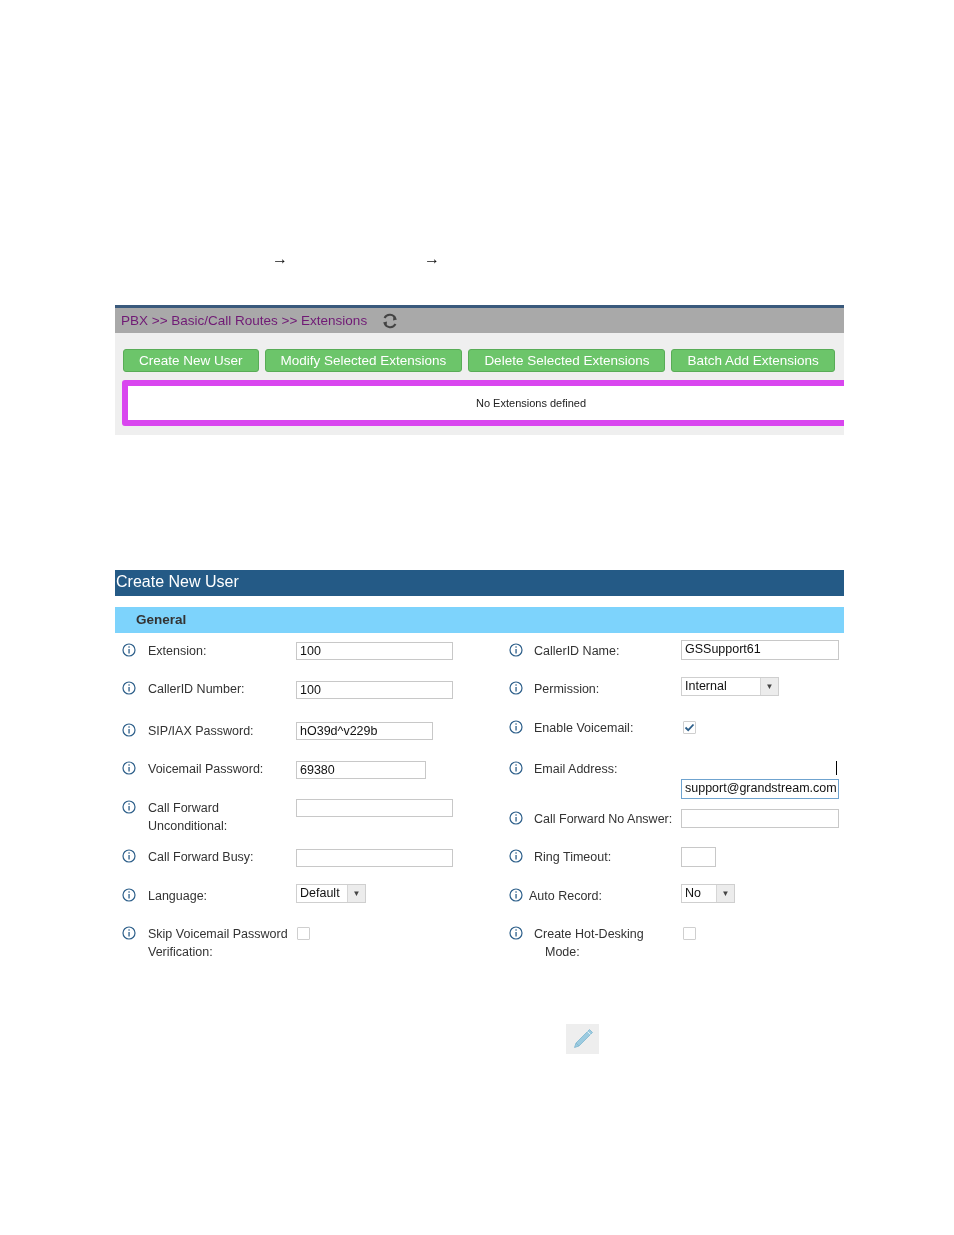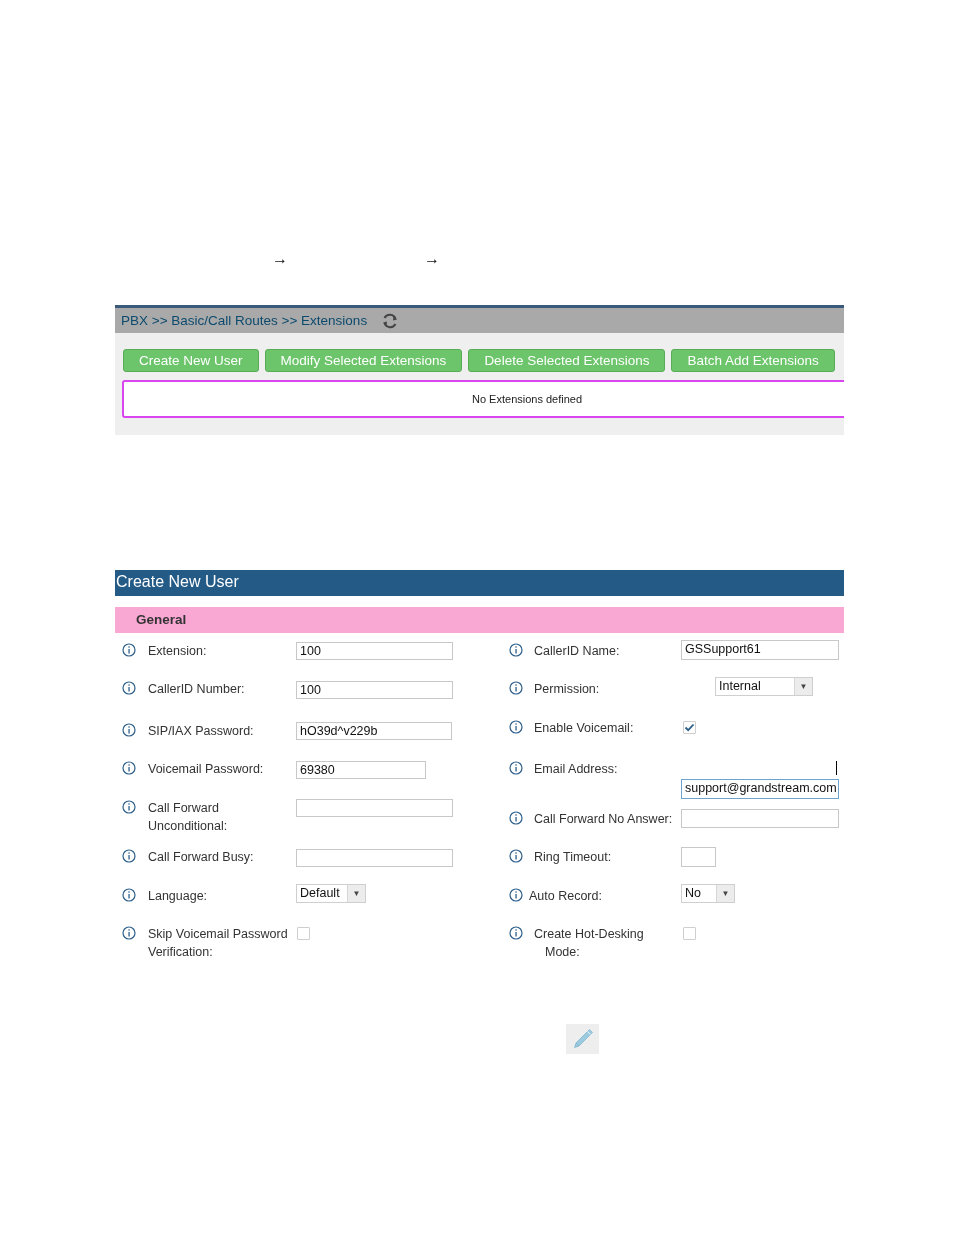--- a/index.html
+++ b/index.html
@@ -5,30 +5,30 @@
     html, body { margin: 0; padding: 0; background: #ffffff; }
     body { width: 954px; height: 1235px; position: relative; font-family: "Liberation Sans", sans-serif; color: #333; }
 
     
     .nav-arrow { position: absolute; top: 249px; font-size: 16px; color: #111; line-height: 20px; }
 
     
     .ext-panel { position: absolute; left: 115px; top: 305px; width: 729px; height: 130px; background: #efefef; overflow: hidden; }
     .ext-topbar { height: 3px; background: #3a5a7c; }
     .ext-breadcrumb-bar { height: 25px; background: #a9a9a9; display: flex; align-items: center; padding-left: 6px; }
-    .ext-breadcrumb { color: #0c4a6e; font-size: 13.5px; }
+    .ext-breadcrumb { color: #701a75; font-size: 13.5px; }
     .refresh-icon { margin-left: 14px; width: 18px; height: 18px; display: inline-flex; }
     .ext-buttons { position: absolute; top: 44px; left: 8px; display: flex; gap: 6px; }
     .green-btn { background: #6cc56a; border: 1px solid #59ac57; border-radius: 3px; color: #fff; font-size: 13.5px; height: 21px; line-height: 21px; padding: 0 15px; white-space: nowrap; box-sizing: content-box; cursor: pointer; }
-    .ext-empty { position: absolute; left: 7px; top: 75px; width: 740px; height: 34px; background: #fff; border: 2px solid #d946ef; border-radius: 3px; }
+    .ext-empty { position: absolute; left: 7px; top: 75px; width: 740px; height: 34px; background: #fff; border: 6px solid #d946ef; border-radius: 3px; }
     .ext-empty-text { position: absolute; left: 348px; top: 11px; font-size: 11px; color: #222; }
 
     
     .dlg-title { position: absolute; left: 115px; top: 570px; width: 729px; height: 26px; background: #245a86; color: #fff; font-size: 16px; line-height: 24px; padding-left: 1px; box-sizing: border-box; }
-    .section-bar { position: absolute; left: 115px; top: 607px; width: 729px; height: 26px; background: #f9a8d4; }
+    .section-bar { position: absolute; left: 115px; top: 607px; width: 729px; height: 26px; background: #7dd3fc; }
     .section-label { position: absolute; left: 21px; top: 5px; font-size: 13.5px; font-weight: bold; color: #333; }
 
     .info-icon { position: absolute; width: 14px; height: 14px; }
     .field-label { position: absolute; font-size: 12.5px; color: #333; line-height: 18px; }
     .text-input { position: absolute; height: 18px; border: 1px solid #c8c8c8; background: #fff; box-sizing: border-box; font-size: 12.5px; color: #111; padding: 1px 3px; line-height: 15px; font-family: "Liberation Sans", sans-serif; }
     .text-input.focused { border: 1px solid #6fa3cf; margin-top: 21px; }
     .select-box { position: absolute; height: 19px; border: 1px solid #cfcfcf; background: #fff; box-sizing: border-box; display: flex; }
     .select-value { font-size: 12.5px; color: #111; padding: 0 3px; line-height: 16px; flex: 1; }
     .select-arrow { width: 17px; background: #ececec; border-left: 1px solid #d6d6d6; display: flex; align-items: center; justify-content: center; font-size: 8px; color: #444; }
     .checkbox { position: absolute; width: 13px; height: 13px; border: 1px solid #cfcfcf; background: #fff; box-sizing: border-box; border-radius: 1px; }
@@ -86,21 +86,21 @@
     </svg></span>
 <span class="field-label" style="left:148px;top:680px;">CallerID Number:</span>
 <div class="text-input" style="left:296px;top:681px;width:157px;">100</div>
 
 <span class="info-icon" style="left:122px;top:723px;"><svg width="14" height="14" viewBox="0 0 14 14">
       <circle cx="7" cy="7" r="6" fill="none" stroke="#2d5f8a" stroke-width="1.2"></circle>
       <rect x="6.4" y="6" width="1.3" height="4.5" fill="#2d5f8a"></rect>
       <rect x="6.4" y="3.3" width="1.3" height="1.4" fill="#2d5f8a"></rect>
     </svg></span>
 <span class="field-label" style="left:148px;top:722px;">SIP/IAX Password:</span>
-<div class="text-input" style="left:296px;top:722px;width:156px;">hO39d^v229b</div>
+<div class="text-input" style="left:296px;top:722px;width:137px;">hO39d^v229b</div>
 
 <span class="info-icon" style="left:122px;top:761px;"><svg width="14" height="14" viewBox="0 0 14 14">
       <circle cx="7" cy="7" r="6" fill="none" stroke="#2d5f8a" stroke-width="1.2"></circle>
       <rect x="6.4" y="6" width="1.3" height="4.5" fill="#2d5f8a"></rect>
       <rect x="6.4" y="3.3" width="1.3" height="1.4" fill="#2d5f8a"></rect>
     </svg></span>
 <span class="field-label" style="left:148px;top:760px;">Voicemail Password:</span>
 <div class="text-input" style="left:296px;top:761px;width:130px;">69380</div>
 
 <span class="info-icon" style="left:122px;top:800px;"><svg width="14" height="14" viewBox="0 0 14 14">
@@ -147,21 +147,21 @@
     </svg></span>
 <span class="field-label" style="left:534px;top:642px;">CallerID Name:</span>
 <div class="text-input" style="left:681px;top:640px;width:158px;height:20px;">GSSupport61</div>
 
 <span class="info-icon" style="left:509px;top:681px;"><svg width="14" height="14" viewBox="0 0 14 14">
       <circle cx="7" cy="7" r="6" fill="none" stroke="#2d5f8a" stroke-width="1.2"></circle>
       <rect x="6.4" y="6" width="1.3" height="4.5" fill="#2d5f8a"></rect>
       <rect x="6.4" y="3.3" width="1.3" height="1.4" fill="#2d5f8a"></rect>
     </svg></span>
 <span class="field-label" style="left:534px;top:680px;">Permission:</span>
-<div class="select-box" style="left:681px;top:677px;width:98px;margin-left:34px;">
+<div class="select-box" style="left:681px;top:677px;width:98px;">
   <span class="select-value">Internal</span>
   <span class="select-arrow">▼</span>
 </div>
 
 <span class="info-icon" style="left:509px;top:720px;"><svg width="14" height="14" viewBox="0 0 14 14">
       <circle cx="7" cy="7" r="6" fill="none" stroke="#2d5f8a" stroke-width="1.2"></circle>
       <rect x="6.4" y="6" width="1.3" height="4.5" fill="#2d5f8a"></rect>
       <rect x="6.4" y="3.3" width="1.3" height="1.4" fill="#2d5f8a"></rect>
     </svg></span>
 <span class="field-label" style="left:534px;top:719px;">Enable Voicemail:</span>

